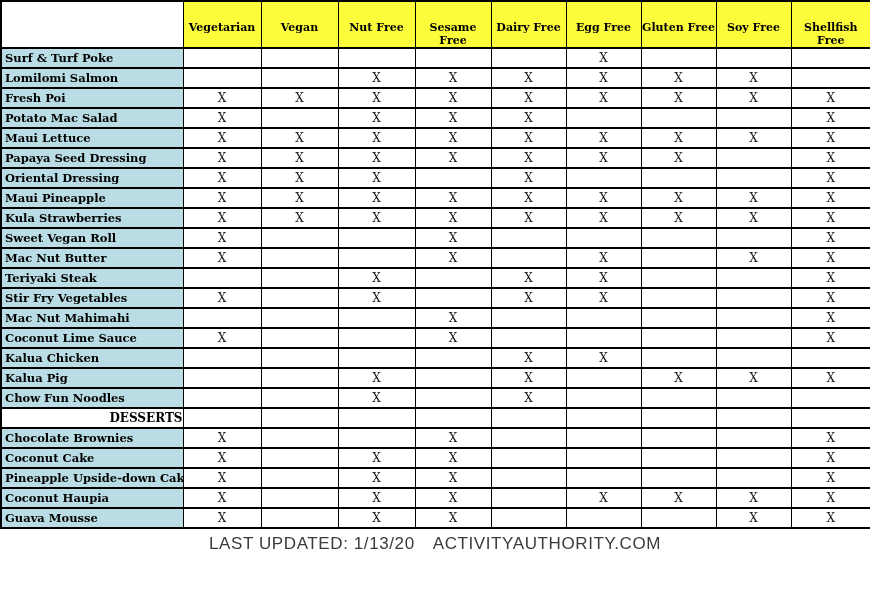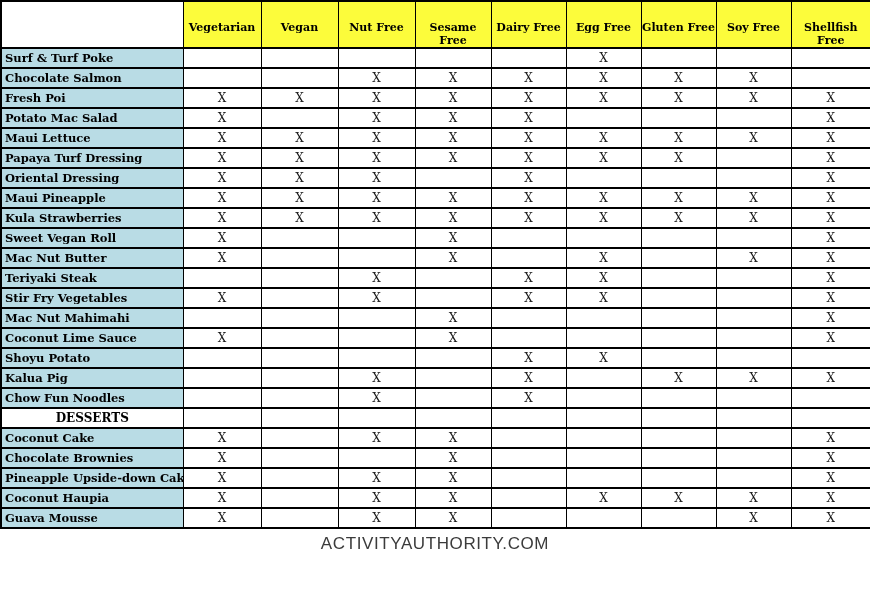--- a/index.html
+++ b/index.html
@@ -32,21 +32,21 @@
     white-space:pre-line;color:#000;
   }
   thead th.corner{background:#ffffff;}
   tbody tr{height:20px;}
   tbody th.row-label{
     background:var(--label-bg);
     font-weight:bold;font-size:11.5px;text-align:left;
     padding-left:3px;color:#000;white-space:nowrap;
   }
   tbody th.row-label.section{
-    background:#ffffff;text-align:center;padding-left:0;font-size:12px;
+    background:#ffffff;text-align:right;padding-left:0;font-size:12px;
   }
   td.mark{
     text-align:center;vertical-align:middle;
     font-size:12px;color:#1a1a1a;background:#ffffff;
     font-family:"DejaVu Serif", serif;
   }
   .footer{
     height:30px;display:flex;align-items:center;justify-content:center;
     gap:18px;
     font-family:"Liberation Sans", sans-serif;
@@ -92,21 +92,21 @@
         <td class="mark"></td>
         <td class="mark"></td>
         <td class="mark"></td>
         <td class="mark"></td>
         <td class="mark">X</td>
         <td class="mark"></td>
         <td class="mark"></td>
         <td class="mark"></td>
       </tr>
       <tr>
-        <th class="row-label">Chocolate Salmon</th>
+        <th class="row-label">Lomilomi Salmon</th>
         <td class="mark"></td>
         <td class="mark"></td>
         <td class="mark">X</td>
         <td class="mark">X</td>
         <td class="mark">X</td>
         <td class="mark">X</td>
         <td class="mark">X</td>
         <td class="mark">X</td>
         <td class="mark"></td>
       </tr>
@@ -140,21 +140,21 @@
         <td class="mark">X</td>
         <td class="mark">X</td>
         <td class="mark">X</td>
         <td class="mark">X</td>
         <td class="mark">X</td>
         <td class="mark">X</td>
         <td class="mark">X</td>
         <td class="mark">X</td>
       </tr>
       <tr>
-        <th class="row-label">Papaya Turf Dressing</th>
+        <th class="row-label">Papaya Seed Dressing</th>
         <td class="mark">X</td>
         <td class="mark">X</td>
         <td class="mark">X</td>
         <td class="mark">X</td>
         <td class="mark">X</td>
         <td class="mark">X</td>
         <td class="mark">X</td>
         <td class="mark"></td>
         <td class="mark">X</td>
       </tr>
@@ -260,21 +260,21 @@
         <td class="mark"></td>
         <td class="mark"></td>
         <td class="mark">X</td>
         <td class="mark"></td>
         <td class="mark"></td>
         <td class="mark"></td>
         <td class="mark"></td>
         <td class="mark">X</td>
       </tr>
       <tr>
-        <th class="row-label">Shoyu Potato</th>
+        <th class="row-label">Kalua Chicken</th>
         <td class="mark"></td>
         <td class="mark"></td>
         <td class="mark"></td>
         <td class="mark"></td>
         <td class="mark">X</td>
         <td class="mark">X</td>
         <td class="mark"></td>
         <td class="mark"></td>
         <td class="mark"></td>
       </tr>
@@ -308,36 +308,36 @@
         <td class="mark"></td>
         <td class="mark"></td>
         <td class="mark"></td>
         <td class="mark"></td>
         <td class="mark"></td>
         <td class="mark"></td>
         <td class="mark"></td>
         <td class="mark"></td>
       </tr>
       <tr>
+        <th class="row-label">Chocolate Brownies</th>
+        <td class="mark">X</td>
+        <td class="mark"></td>
+        <td class="mark"></td>
+        <td class="mark">X</td>
+        <td class="mark"></td>
+        <td class="mark"></td>
+        <td class="mark"></td>
+        <td class="mark"></td>
+        <td class="mark">X</td>
+      </tr>
+      <tr>
         <th class="row-label">Coconut Cake</th>
         <td class="mark">X</td>
         <td class="mark"></td>
         <td class="mark">X</td>
-        <td class="mark">X</td>
-        <td class="mark"></td>
-        <td class="mark"></td>
-        <td class="mark"></td>
-        <td class="mark"></td>
-        <td class="mark">X</td>
-      </tr>
-      <tr>
-        <th class="row-label">Chocolate Brownies</th>
-        <td class="mark">X</td>
-        <td class="mark"></td>
-        <td class="mark"></td>
         <td class="mark">X</td>
         <td class="mark"></td>
         <td class="mark"></td>
         <td class="mark"></td>
         <td class="mark"></td>
         <td class="mark">X</td>
       </tr>
       <tr>
         <th class="row-label">Pineapple Upside-down Cake</th>
         <td class="mark">X</td>
@@ -371,14 +371,15 @@
         <td class="mark"></td>
         <td class="mark"></td>
         <td class="mark"></td>
         <td class="mark">X</td>
         <td class="mark">X</td>
       </tr>
     </tbody>
 </table>
 
 <div class="footer">
+  <span>LAST UPDATED: 1/13/20</span>
   <span>ACTIVITYAUTHORITY.COM</span>
 </div>
 
 </body></html>

